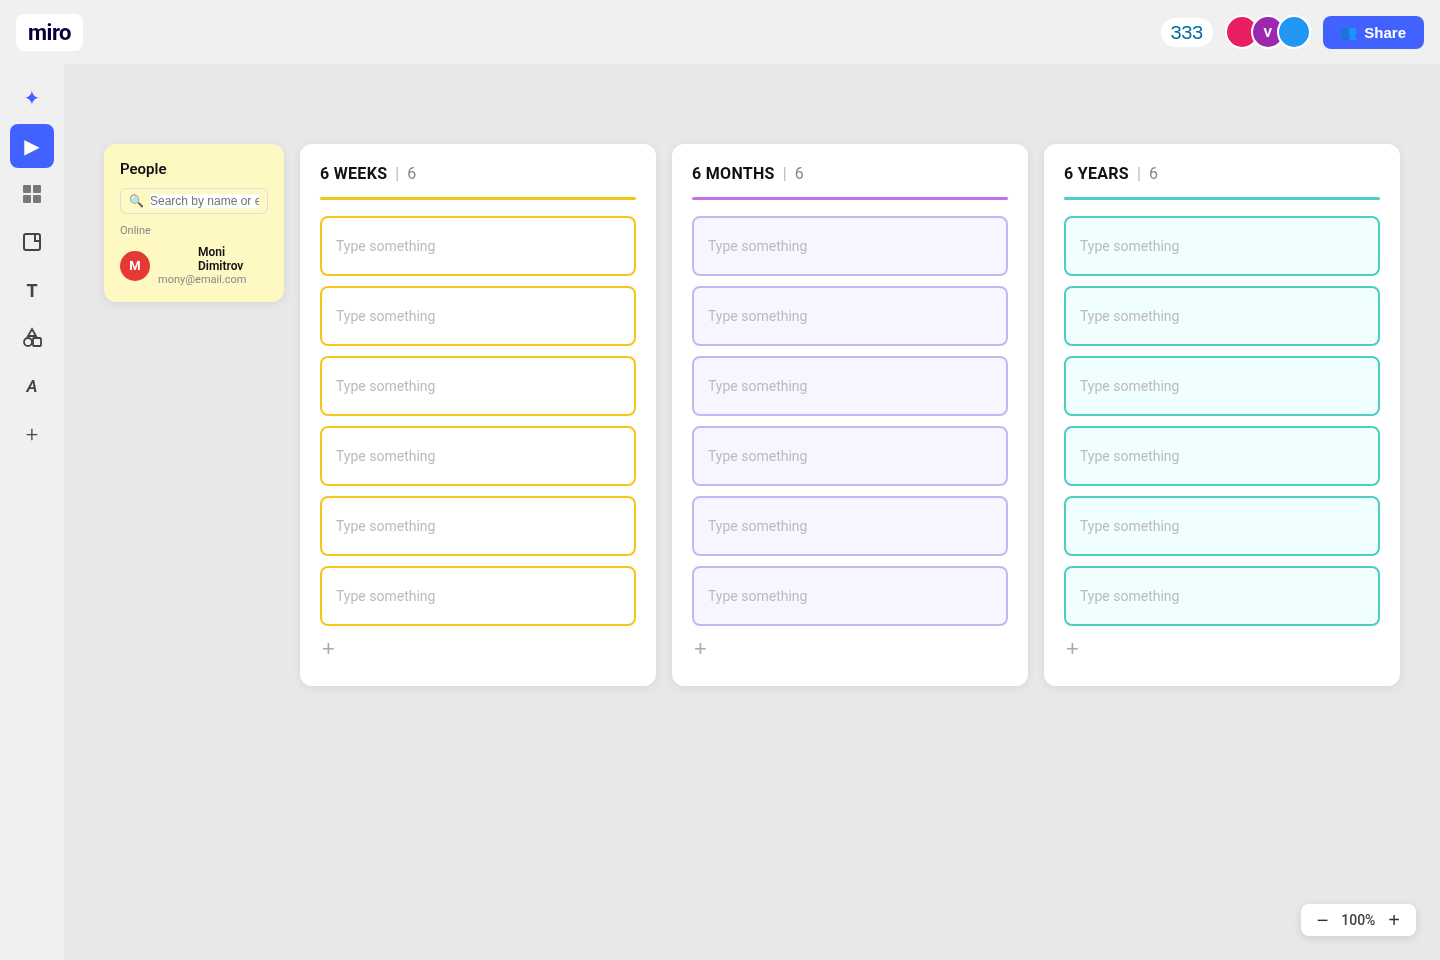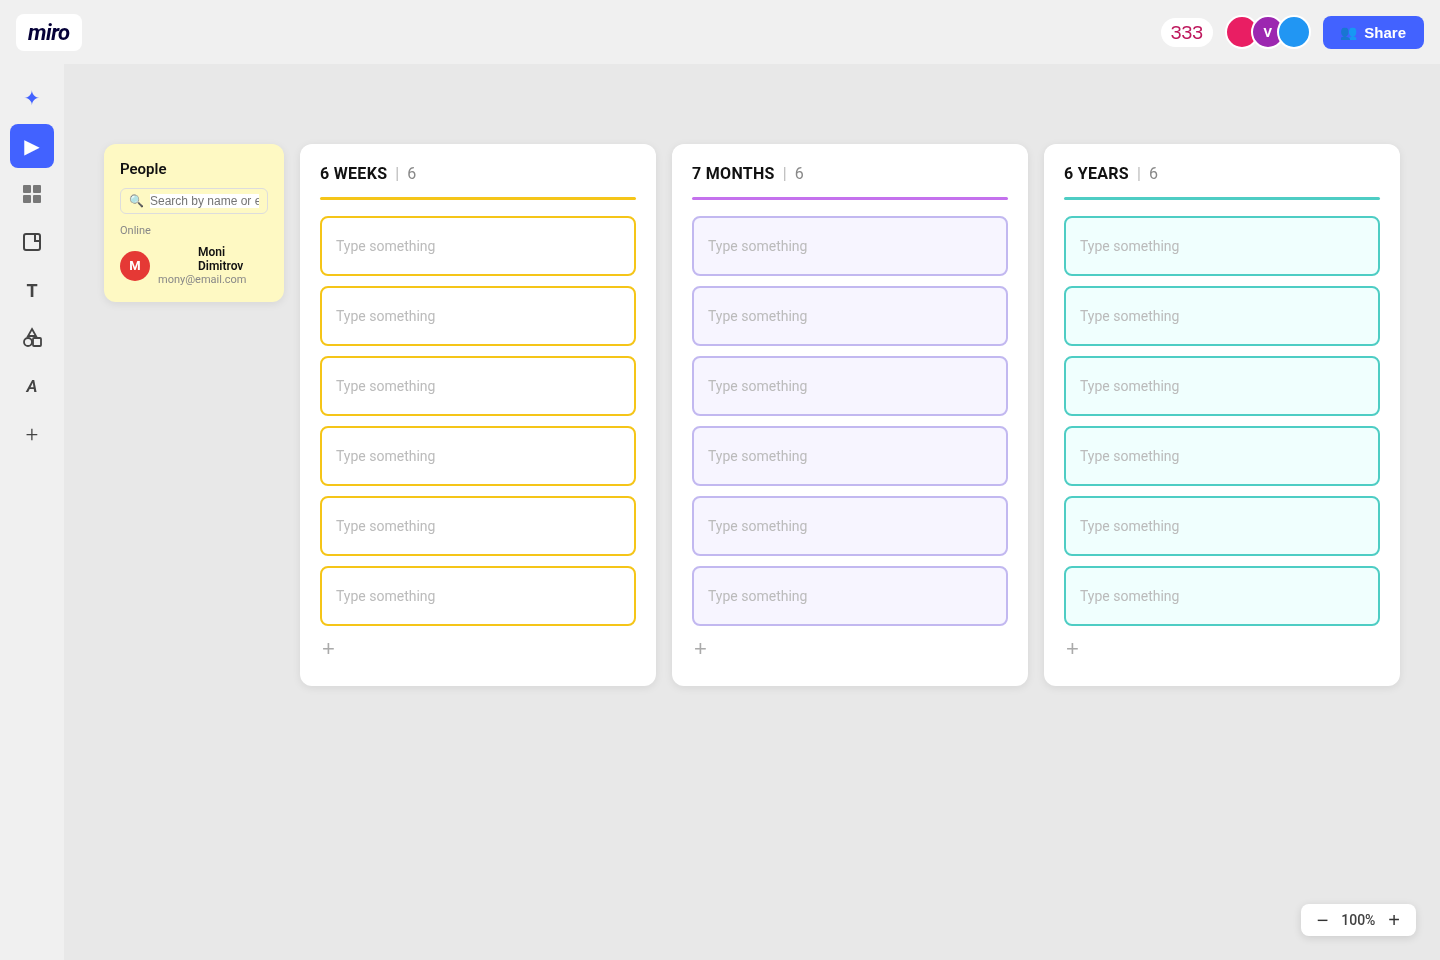--- a/index.html
+++ b/index.html
@@ -23,39 +23,38 @@
       justify-content: space-between;
       padding: 0 16px;
       z-index: 100;
     }
     .logo-box {
       background: white;
       border-radius: 8px;
       padding: 6px 12px;
       display: flex;
       align-items: center;
-      font-style: italic;
     }
     .logo-text {
       font-size: 22px;
       font-weight: 700;
       color: #050038;
       letter-spacing: -0.5px;
     }
     .header-right {
       display: flex;
       align-items: center;
       gap: 12px;
     }
     .user-count-badge {
       background: white;
       border-radius: 20px;
       padding: 4px 10px;
       font-size: 18px;
-      color: #be185d;
+      color: #0369a1;
       display: flex;
       align-items: flex-end;
       gap: 2px;
     }
     .avatars {
       display: flex;
       align-items: center;
     }
     .avatar {
       width: 34px;
@@ -414,21 +413,21 @@
           <span class="card-placeholder">Type something</span>
         </div>
       <div class="card">
           <span class="card-placeholder">Type something</span>
         </div>
       <button class="add-btn">+</button>
     </div>
 
     <div class="column col-purple">
       <div class="column-header">
-        <span class="column-title">7 MONTHS</span>
+        <span class="column-title">6 MONTHS</span>
         <span class="column-divider">|</span>
         <span class="column-count">6</span>
       </div>
       <div class="column-line"></div>
       <div class="card">
           <span class="card-placeholder">Type something</span>
         </div>
       <div class="card">
           <span class="card-placeholder">Type something</span>
         </div>

